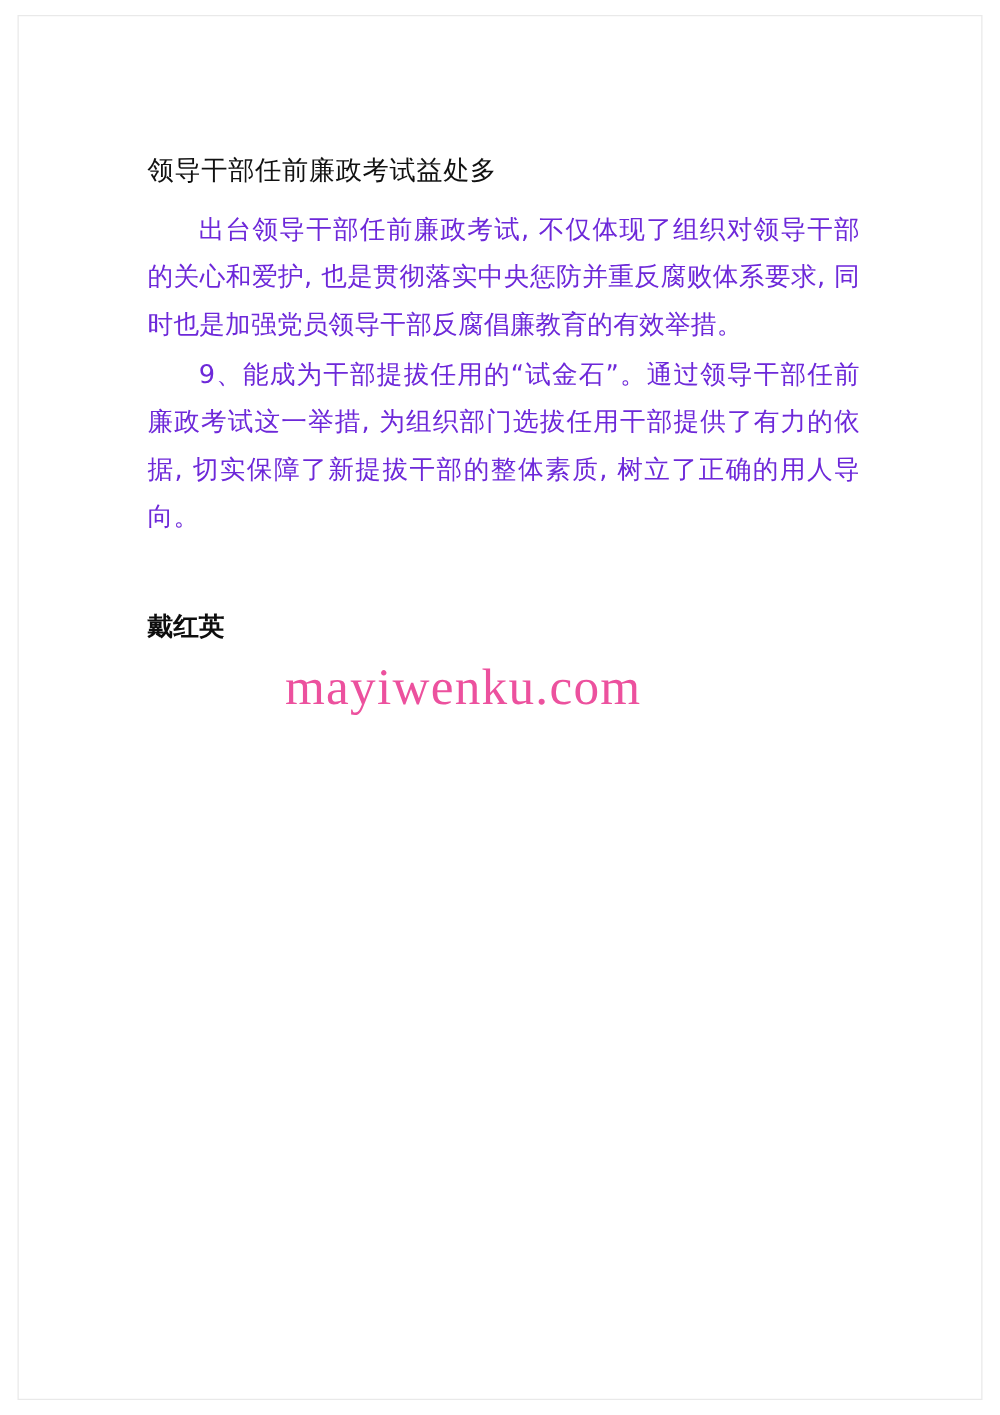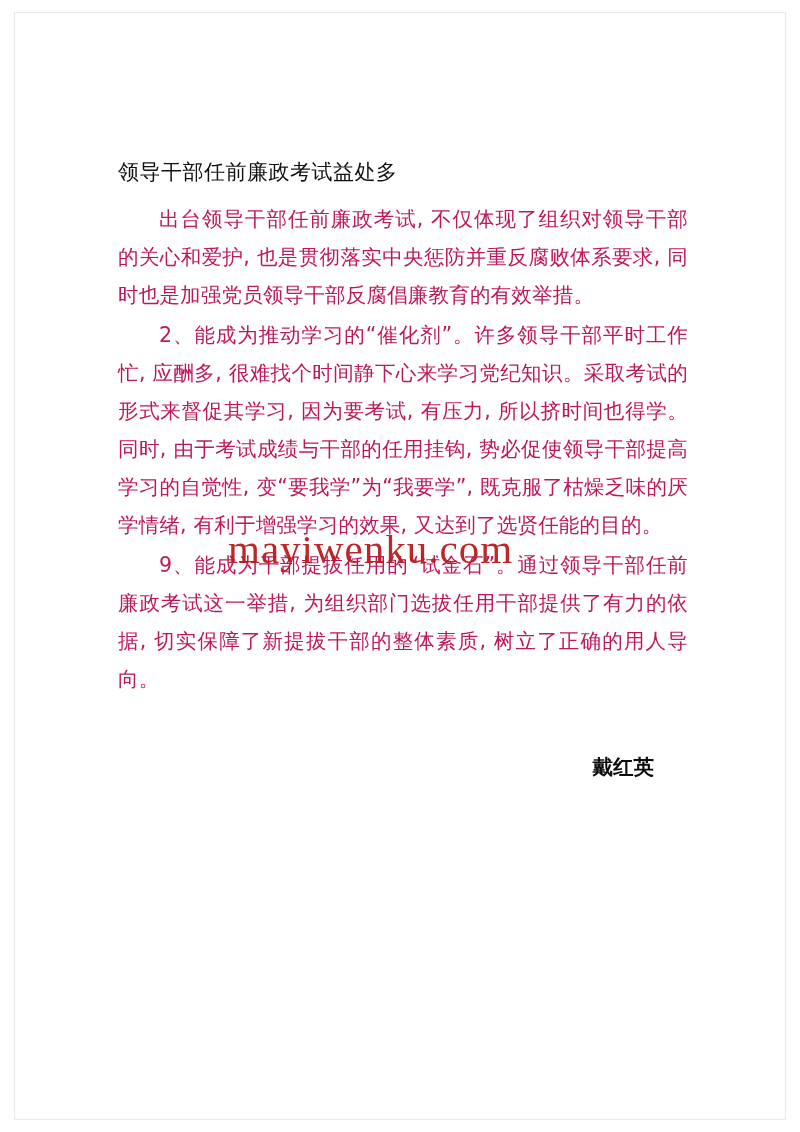--- a/index.html
+++ b/index.html
@@ -31,73 +31,70 @@
     right: 14px;
     bottom: 12px;
     border: 1px solid #e9e9e9;
     pointer-events: none;
   }
   .content {
     position: absolute;
     left: 118px;
     top: 120px;
     width: 570px;
-    margin-top: 36px;
   }
   .doc-title {
     font-size: 21px;
     line-height: 32px;
     color: #111;
     font-weight: 400;
     margin: 0 0 12px 0;
     letter-spacing: 0.5px;
   }
   p.para {
     font-size: 20.5px;
     line-height: 38px;
-    color: #be185d;
+    color: #6d28d9;
     margin: 0 0 2px 0;
     text-align: justify;
     text-justify: inter-ideograph;
     text-indent: 2em;
     letter-spacing: 0.2px;
   }
   .signature {
     margin-top: 52px;
     font-size: 20.5px;
     line-height: 34px;
     color: #0d0d0d;
-    text-align: right;
     padding-right: 34px;
     font-weight: 600;
   }
   .watermark {
     position: absolute;
     left: 228px;
     top: 525px;
     font-size: 41px;
-    color: #b91c1c;
+    color: #ec4899;
     opacity: 0.95;
     letter-spacing: 1px;
     font-family: "Liberation Serif", serif;
     pointer-events: none;
     user-select: none;
     white-space: nowrap;
   }
 </style>
 </head>
 <body>
 
 <div class="page">
   <div class="page-frame"></div>
 
   <div class="content">
     <h1 class="doc-title">领导干部任前廉政考试益处多</h1>
 
     <p class="para">出台领导干部任前廉政考试, 不仅体现了组织对领导干部的关心和爱护, 也是贯彻落实中央惩防并重反腐败体系要求, 同时也是加强党员领导干部反腐倡廉教育的有效举措。</p>
-    <p class="para">2、能成为推动学习的“催化剂”。许多领导干部平时工作忙, 应酬多, 很难找个时间静下心来学习党纪知识。采取考试的形式来督促其学习, 因为要考试, 有压力, 所以挤时间也得学。同时, 由于考试成绩与干部的任用挂钩, 势必促使领导干部提高学习的自觉性, 变“要我学”为“我要学”, 既克服了枯燥乏味的厌学情绪, 有利于增强学习的效果, 又达到了选贤任能的目的。</p>
     <p class="para">9、能成为干部提拔任用的“试金石”。通过领导干部任前廉政考试这一举措, 为组织部门选拔任用干部提供了有力的依据, 切实保障了新提拔干部的整体素质, 树立了正确的用人导向。</p>
 
     <div class="signature">戴红英</div>
   </div>
 
   <div class="watermark">mayiwenku.com</div>
 </div>
 
 </body></html>

